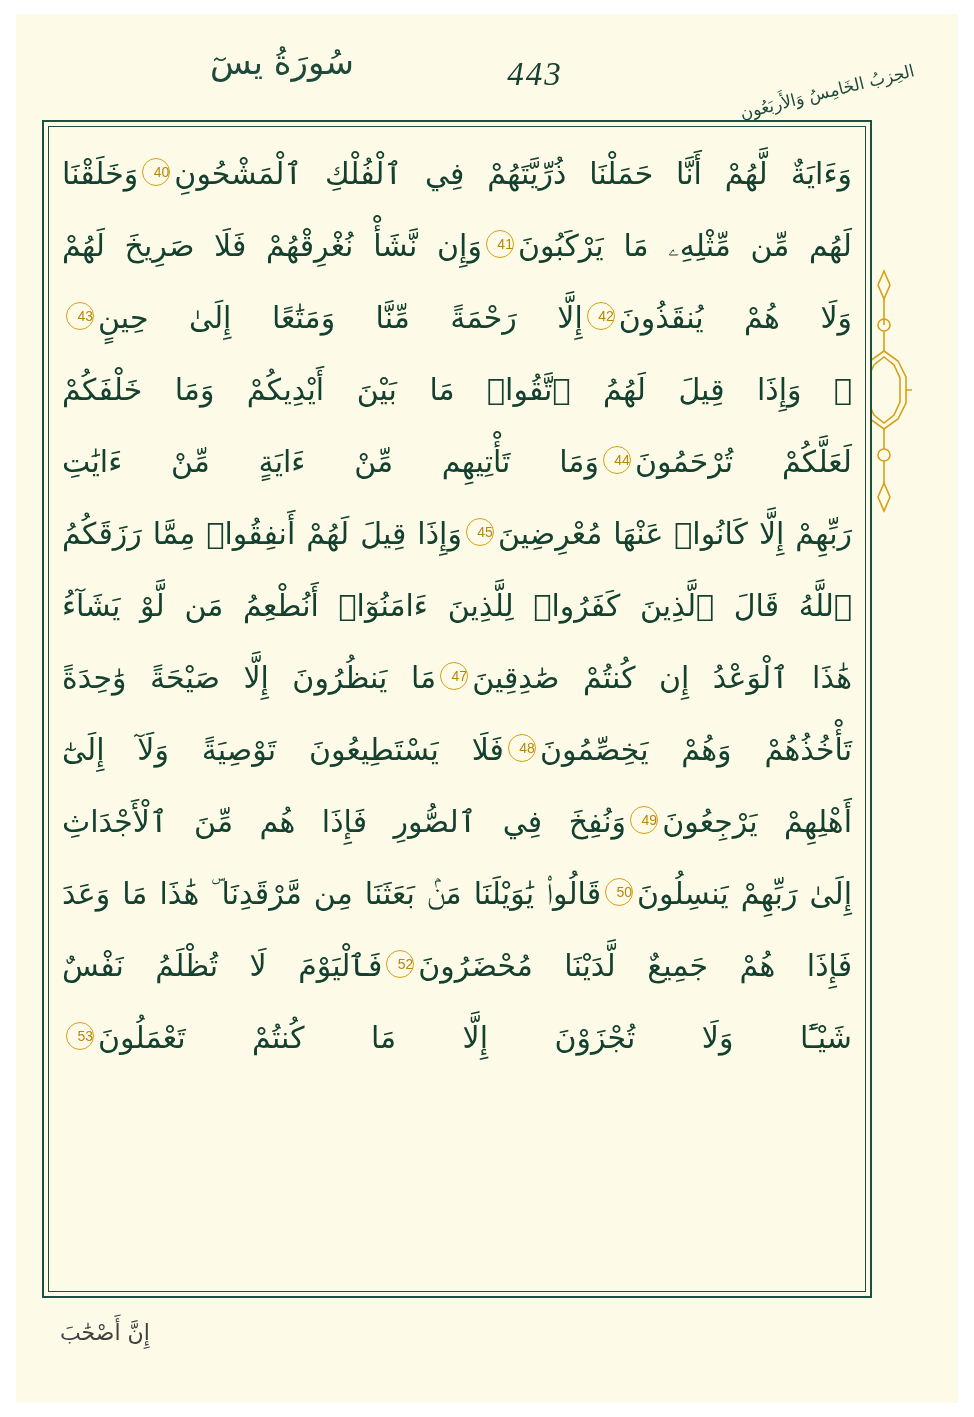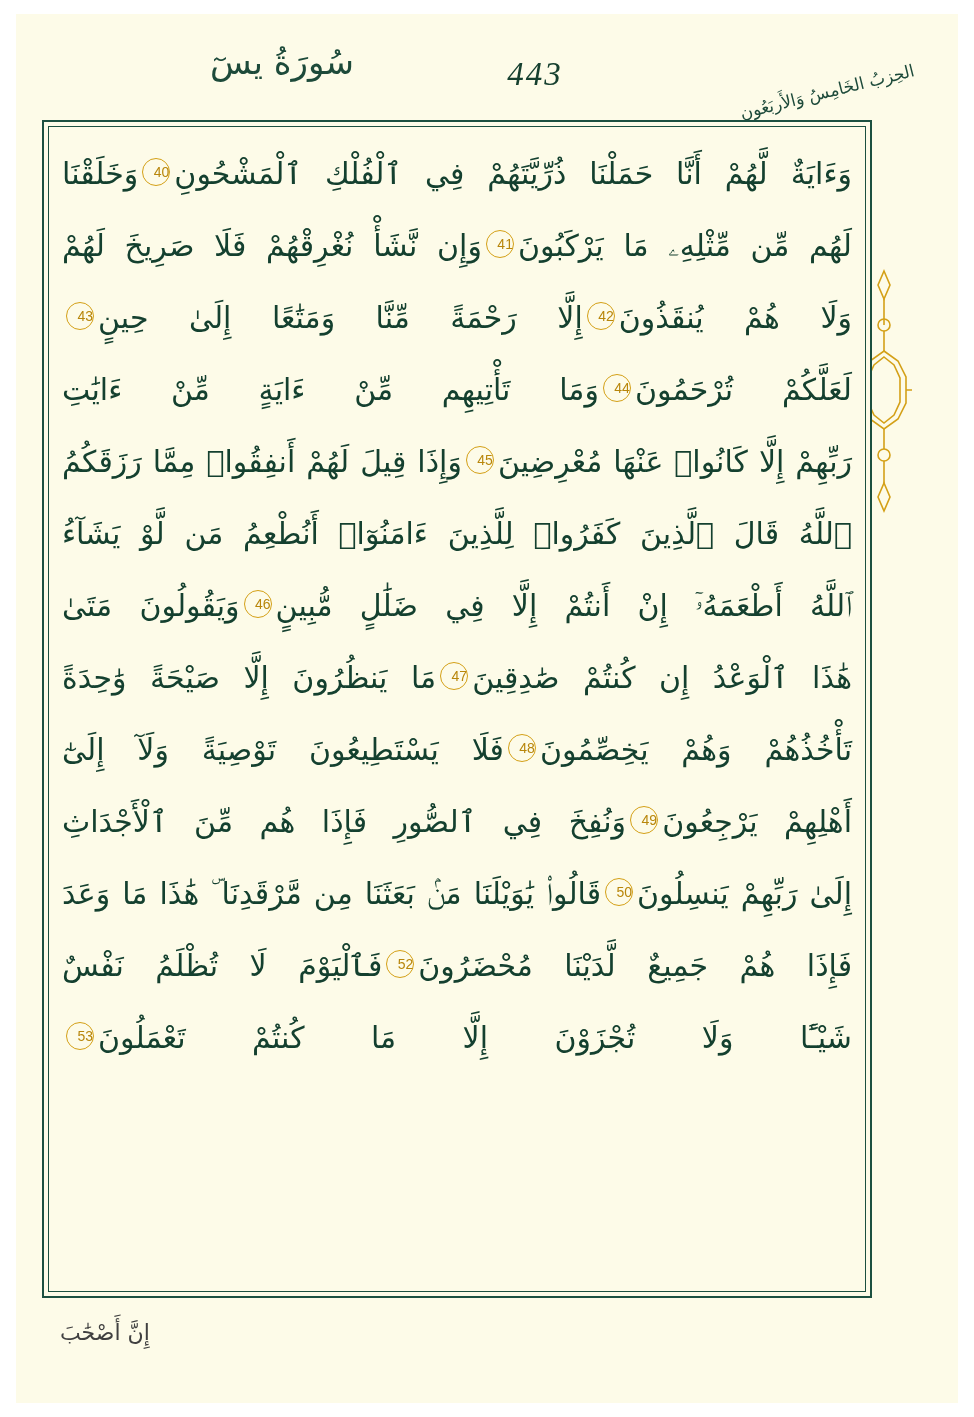--- a/index.html
+++ b/index.html
@@ -227,28 +227,28 @@
     <div class="frame-inner"></div>
 
     <div class="lines">
 
       <div class="line"><span class="txt"><span>وَءَايَةٌ لَّهُمْ أَنَّا حَمَلْنَا ذُرِّيَّتَهُمْ فِي ٱلْفُلْكِ ٱلْمَشْحُونِ</span><span class="ayah-num">40</span><span>وَخَلَقْنَا</span></span></div>
 
       <div class="line"><span class="txt"><span>لَهُم مِّن مِّثْلِهِۦ مَا يَرْكَبُونَ</span><span class="ayah-num">41</span><span>وَإِن نَّشَأْ نُغْرِقْهُمْ فَلَا صَرِيخَ لَهُمْ</span></span></div>
 
       <div class="line"><span class="txt"><span>وَلَا هُمْ يُنقَذُونَ</span><span class="ayah-num">42</span><span>إِلَّا رَحْمَةً مِّنَّا وَمَتَٰعًا إِلَىٰ حِينٍ</span><span class="ayah-num">43</span></span></div>
 
+      <div class="line"><span class="txt"><span>۞ وَإِذَا قِيلَ لَهُمُ ٱتَّقُوا۟ مَا بَيْنَ أَيْدِيكُمْ وَمَا خَلْفَكُمْ</span></span></div>
 
       <div class="line"><span class="txt"><span>لَعَلَّكُمْ تُرْحَمُونَ</span><span class="ayah-num">44</span><span>وَمَا تَأْتِيهِم مِّنْ ءَايَةٍ مِّنْ ءَايَٰتِ</span></span></div>
 
       <div class="line"><span class="txt"><span>رَبِّهِمْ إِلَّا كَانُوا۟ عَنْهَا مُعْرِضِينَ</span><span class="ayah-num">45</span><span>وَإِذَا قِيلَ لَهُمْ أَنفِقُوا۟ مِمَّا رَزَقَكُمُ</span></span></div>
 
       <div class="line"><span class="txt"><span>ٱللَّهُ قَالَ ٱلَّذِينَ كَفَرُوا۟ لِلَّذِينَ ءَامَنُوٓا۟ أَنُطْعِمُ مَن لَّوْ يَشَآءُ</span></span></div>
 
-      <div class="line"><span class="txt"><span>ٱللَّهُ أَطْعَمَهُۥٓ إِنْ أَنتُمْ إِلَّا فِي ضَلَٰلٍ مُّبِينٍ</span><span class="ayah-num">46</span><span>وَيَقُولُونَ مَتَىٰ</span></span></div>
 
       <div class="line"><span class="txt"><span>هَٰذَا ٱلْوَعْدُ إِن كُنتُمْ صَٰدِقِينَ</span><span class="ayah-num">47</span><span>مَا يَنظُرُونَ إِلَّا صَيْحَةً وَٰحِدَةً</span></span></div>
 
       <div class="line"><span class="txt"><span>تَأْخُذُهُمْ وَهُمْ يَخِصِّمُونَ</span><span class="ayah-num">48</span><span>فَلَا يَسْتَطِيعُونَ تَوْصِيَةً وَلَآ إِلَىٰٓ</span></span></div>
 
       <div class="line"><span class="txt"><span>أَهْلِهِمْ يَرْجِعُونَ</span><span class="ayah-num">49</span><span>وَنُفِخَ فِي ٱلصُّورِ فَإِذَا هُم مِّنَ ٱلْأَجْدَاثِ</span></span></div>
 
       <div class="line"><span class="txt"><span>إِلَىٰ رَبِّهِمْ يَنسِلُونَ</span><span class="ayah-num">50</span><span>قَالُوا۟ يَٰوَيْلَنَا مَنۢ بَعَثَنَا مِن مَّرْقَدِنَا ۜ هَٰذَا مَا وَعَدَ</span></span></div>
 
 

